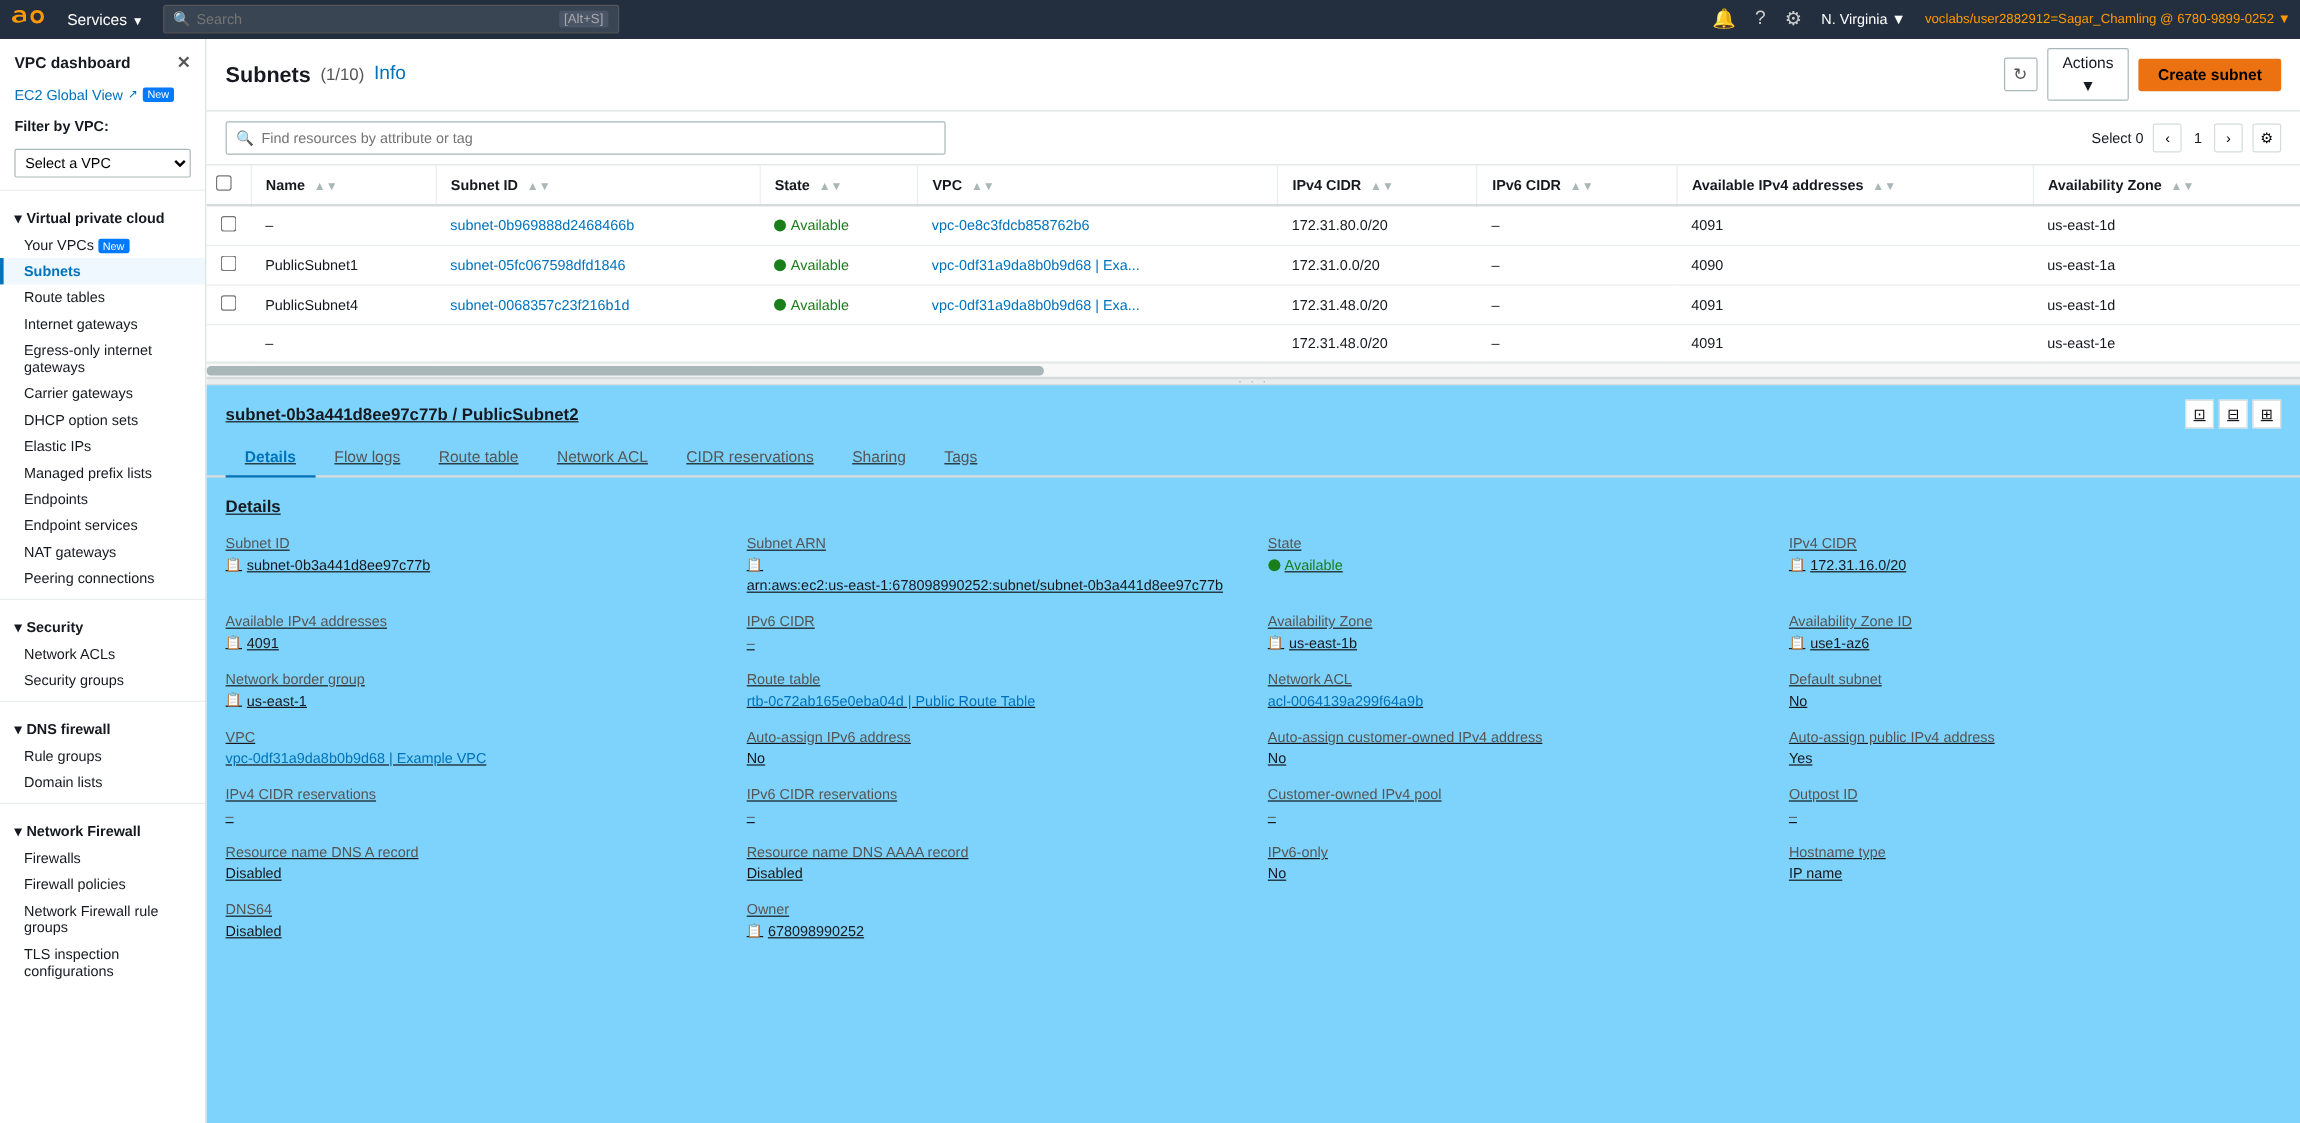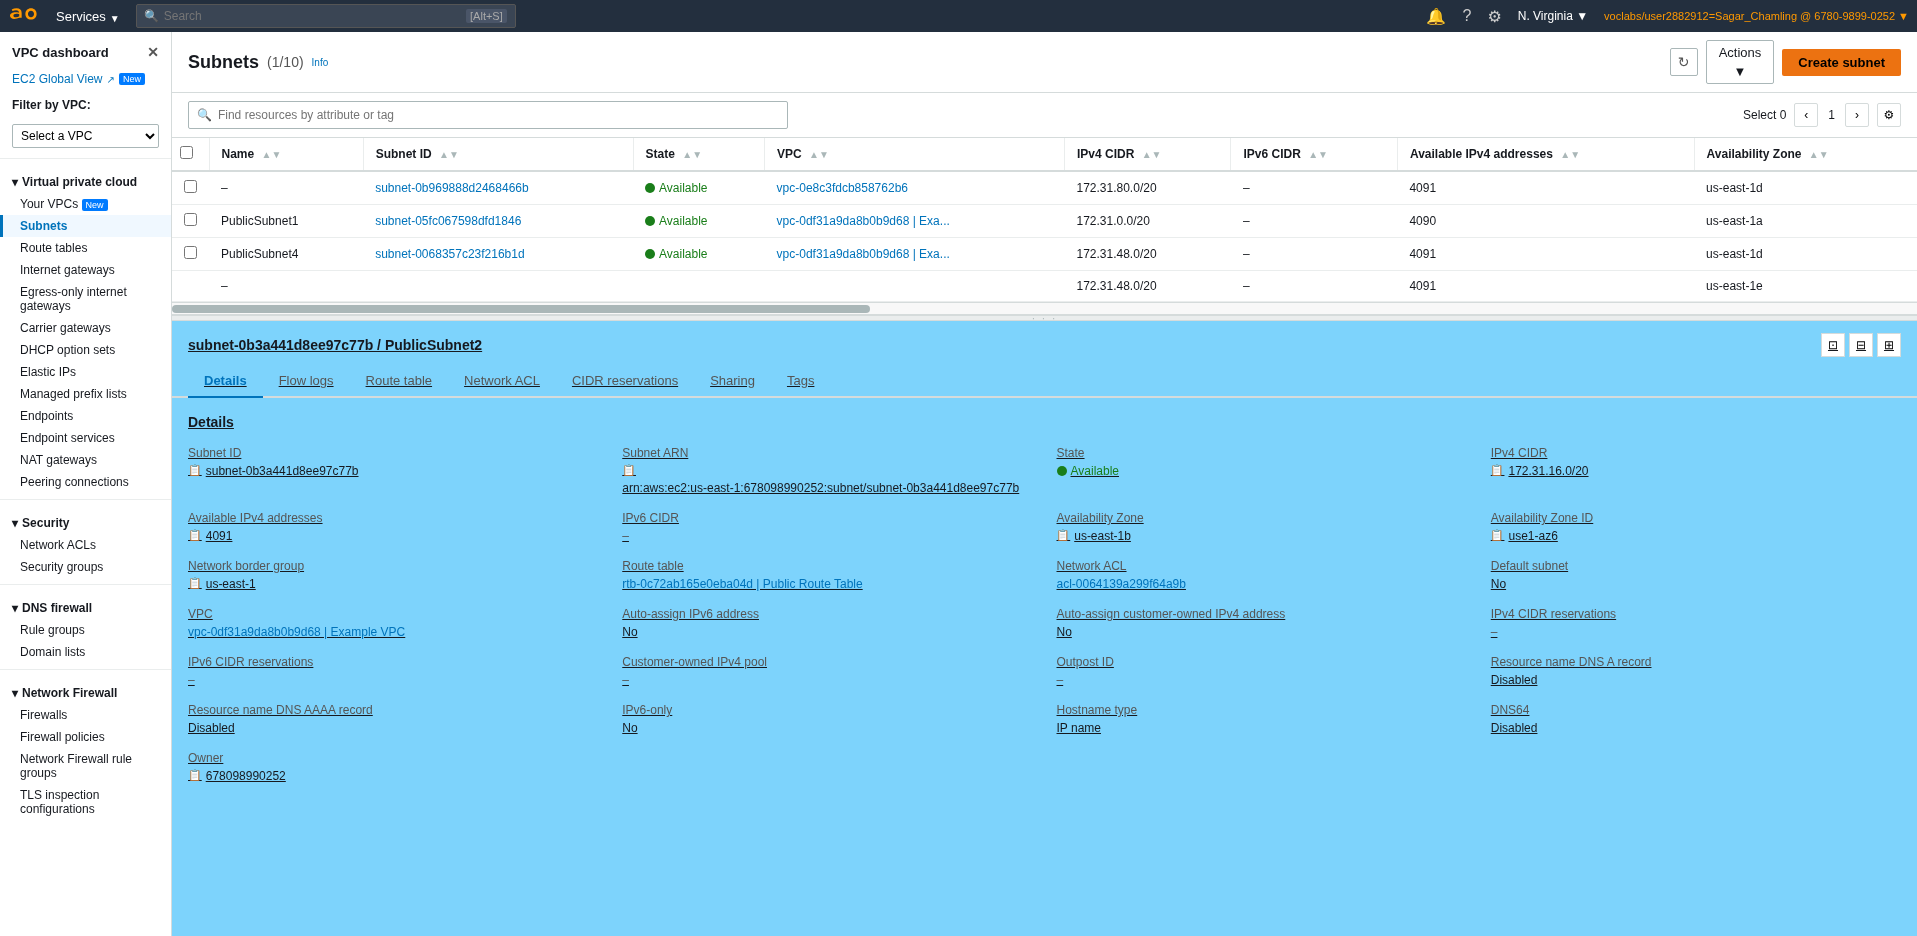--- a/index.html
+++ b/index.html
@@ -195,21 +195,21 @@
       font-weight: 600;
       color: #16191f;
     }
     .page-count {
       font-size: 14px;
       color: #555;
       font-weight: 400;
     }
     .info-link {
       color: #0073bb;
-      font-size: 10px;
+      font-size: 16px;
       cursor: pointer;
     }
     .header-actions {
       margin-left: auto;
       display: flex;
       align-items: center;
       gap: 8px;
     }
     .btn-refresh {
       background: #fff;
@@ -862,20 +862,26 @@
             </div>
           </div>
 
           <div class="detail-item">
             <div class="detail-label">Auto-assign customer-owned IPv4 address</div>
             <div class="detail-value">
               <span>No</span>
             </div>
           </div>
 
+          <div class="detail-item">
+            <div class="detail-label">Auto-assign public IPv4 address</div>
+            <div class="detail-value">
+              <span>Yes</span>
+            </div>
+          </div>
 
           <div class="detail-item">
             <div class="detail-label">IPv4 CIDR reservations</div>
             <div class="detail-value">
               <span class="dash">–</span>
             </div>
           </div>
 
           <div class="detail-item">
             <div class="detail-label">IPv6 CIDR reservations</div>

